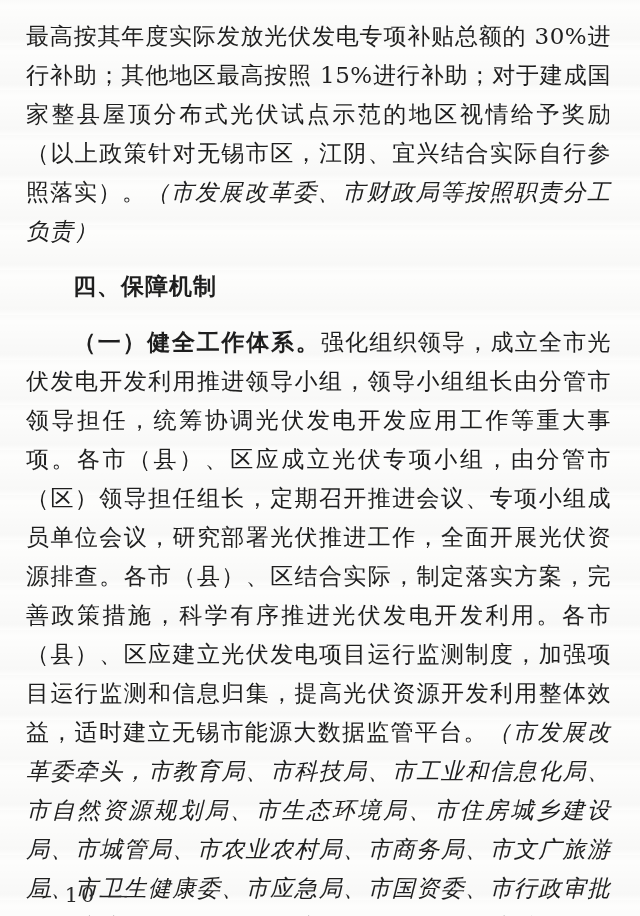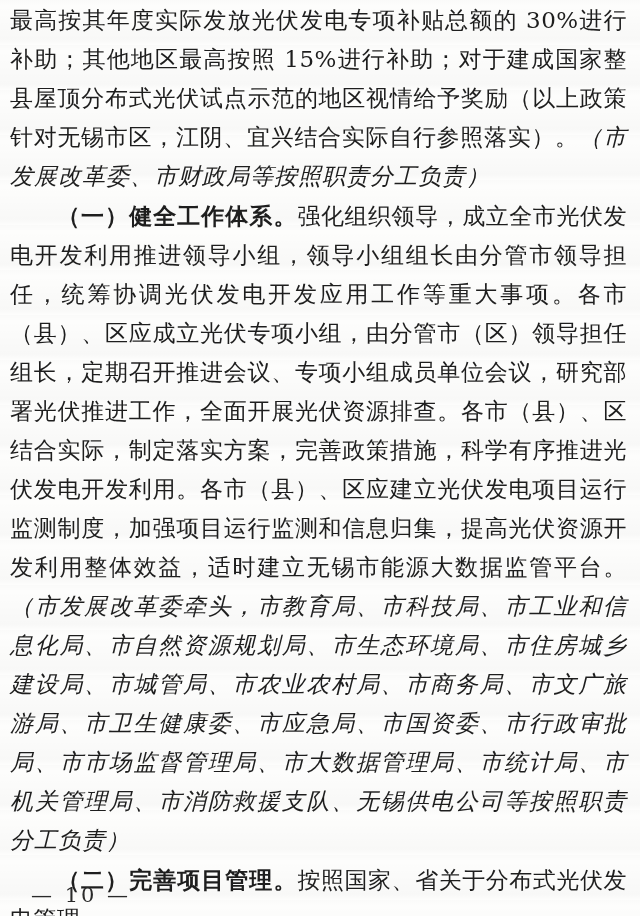--- a/index.html
+++ b/index.html
@@ -32,21 +32,21 @@
     );
     pointer-events: none;
   }
   .content {
     position: absolute;
     left: 10px;
     right: 13px;
     top: 1px;
   }
   .content p {
-    margin: 0;
+    margin: 16px;
     font-size: 23px;
     line-height: 39px;
     text-align: justify;
     text-justify: inter-ideograph;
     letter-spacing: 0.5px;
     word-break: break-all;
   }
   .content p.indent { text-indent: 47px; }
   
   .seg-song { font-weight: 400; }
@@ -76,17 +76,18 @@
     color: #2a2a2a;
     font-family: "DejaVu Serif", "Liberation Serif", serif;
   }
 </style>
 </head>
 <body>
 
 <div class="page">
   <div class="content">
       <p class="paragraph"><span class="seg-song">最高按其年度实际发放光伏发电专项补贴总额的 30%进行补助；其他地区最高按照 15%进行补助；对于建成国家整县屋顶分布式光伏试点示范的地区视情给予奖励（以上政策针对无锡市区，江阴、宜兴结合实际自行参照落实）。</span><span class="seg-kai">（市发展改革委、市财政局等按照职责分工负责）</span></p>
+      <p class="heading indent"><span class="seg-hei">四、保障机制</span></p>
       <p class="paragraph indent"><span class="seg-kai-bold">（一）健全工作体系。</span><span class="seg-song">强化组织领导，成立全市光伏发电开发利用推进领导小组，领导小组组长由分管市领导担任，统筹协调光伏发电开发应用工作等重大事项。各市（县）、区应成立光伏专项小组，由分管市（区）领导担任组长，定期召开推进会议、专项小组成员单位会议，研究部署光伏推进工作，全面开展光伏资源排查。各市（县）、区结合实际，制定落实方案，完善政策措施，科学有序推进光伏发电开发利用。各市（县）、区应建立光伏发电项目运行监测制度，加强项目运行监测和信息归集，提高光伏资源开发利用整体效益，适时建立无锡市能源大数据监管平台。</span><span class="seg-kai">（市发展改革委牵头，市教育局、市科技局、市工业和信息化局、市自然资源规划局、市生态环境局、市住房城乡建设局、市城管局、市农业农村局、市商务局、市文广旅游局、市卫生健康委、市应急局、市国资委、市行政审批局、市市场监督管理局、市大数据管理局、市统计局、市机关管理局、市消防救援支队、无锡供电公司等按照职责分工负责）</span></p>
       <p class="paragraph indent"><span class="seg-kai-bold">（二）完善项目管理。</span><span class="seg-song">按照国家、省关于分布式光伏发电管理</span></p>
     </div>
   <div class="footer">— 10 —</div>
 </div>
 
 </body></html>

